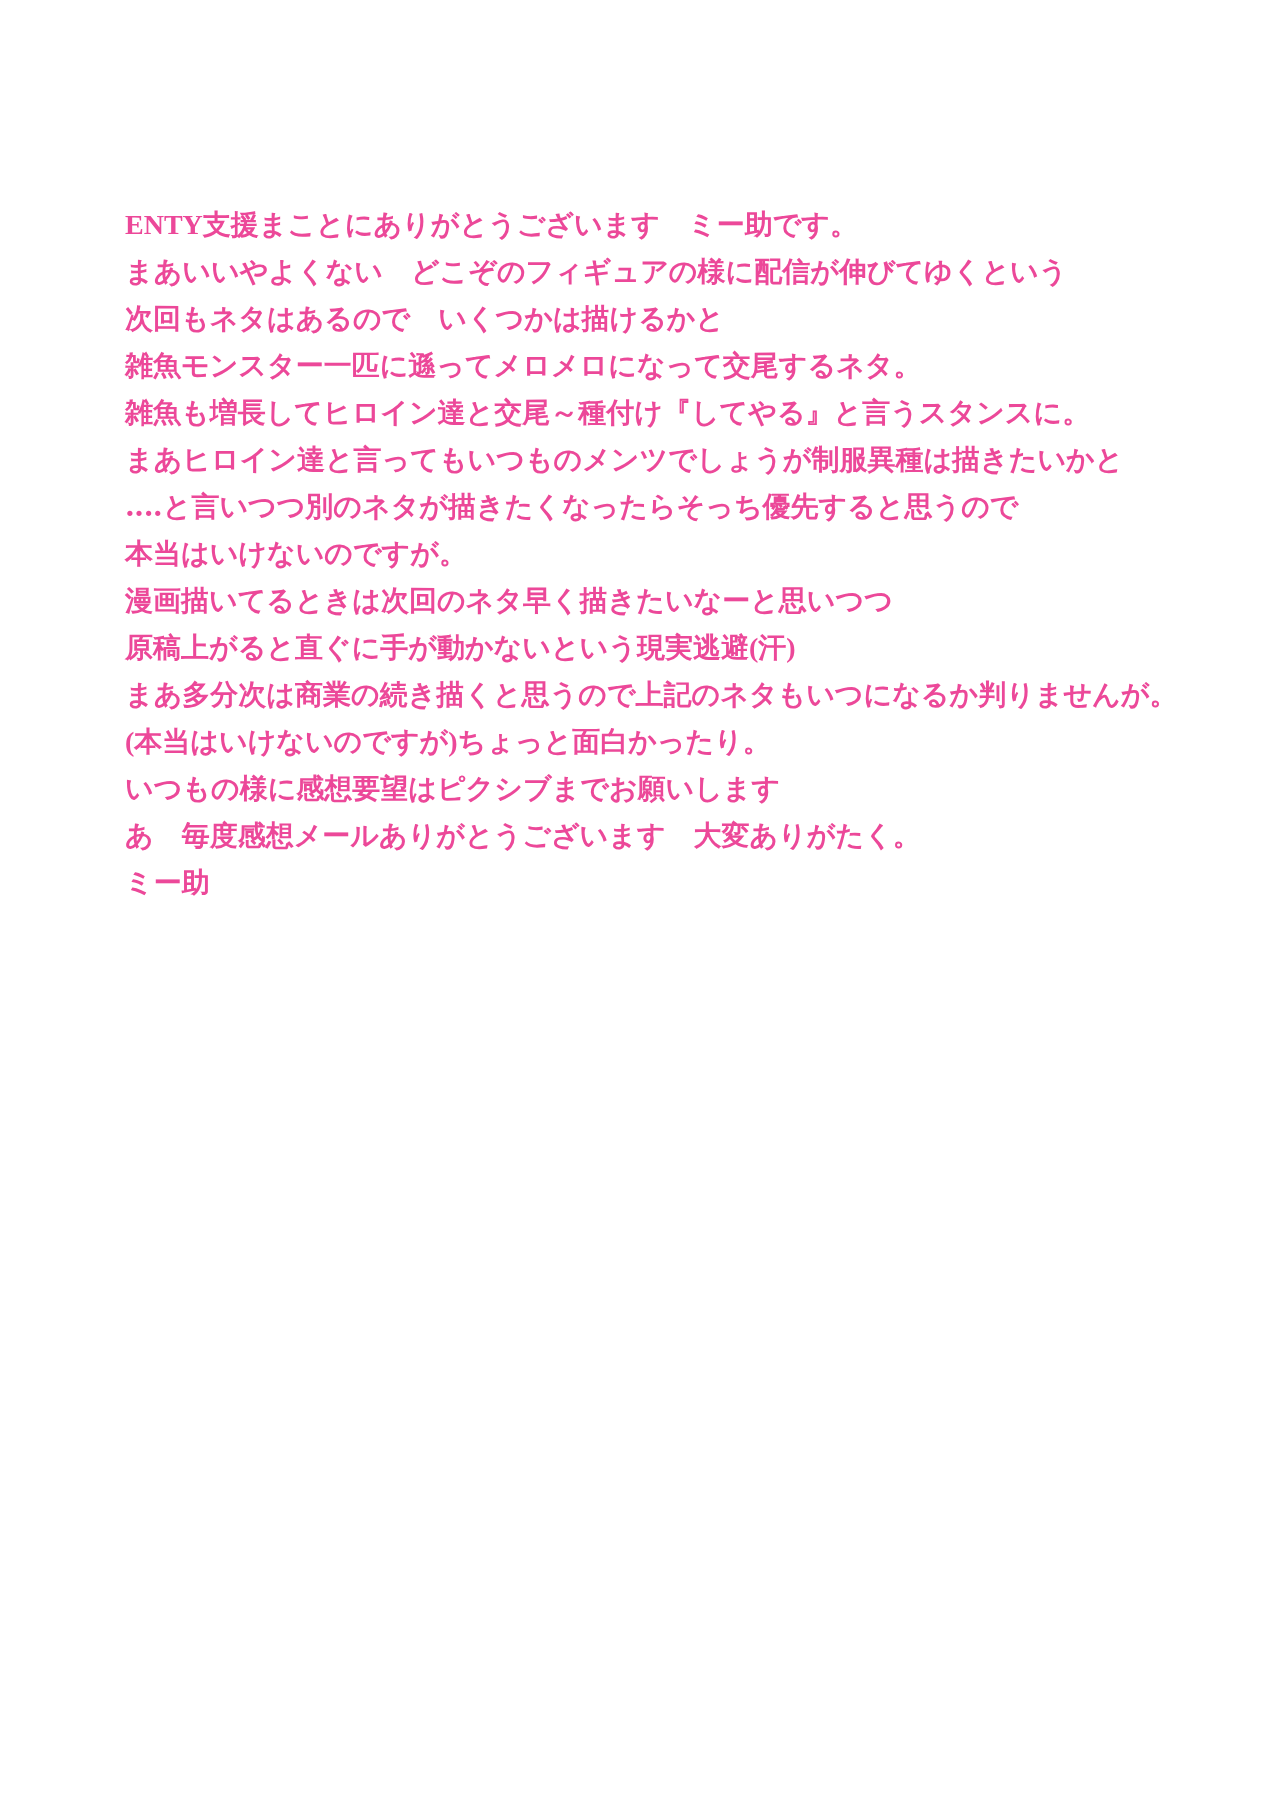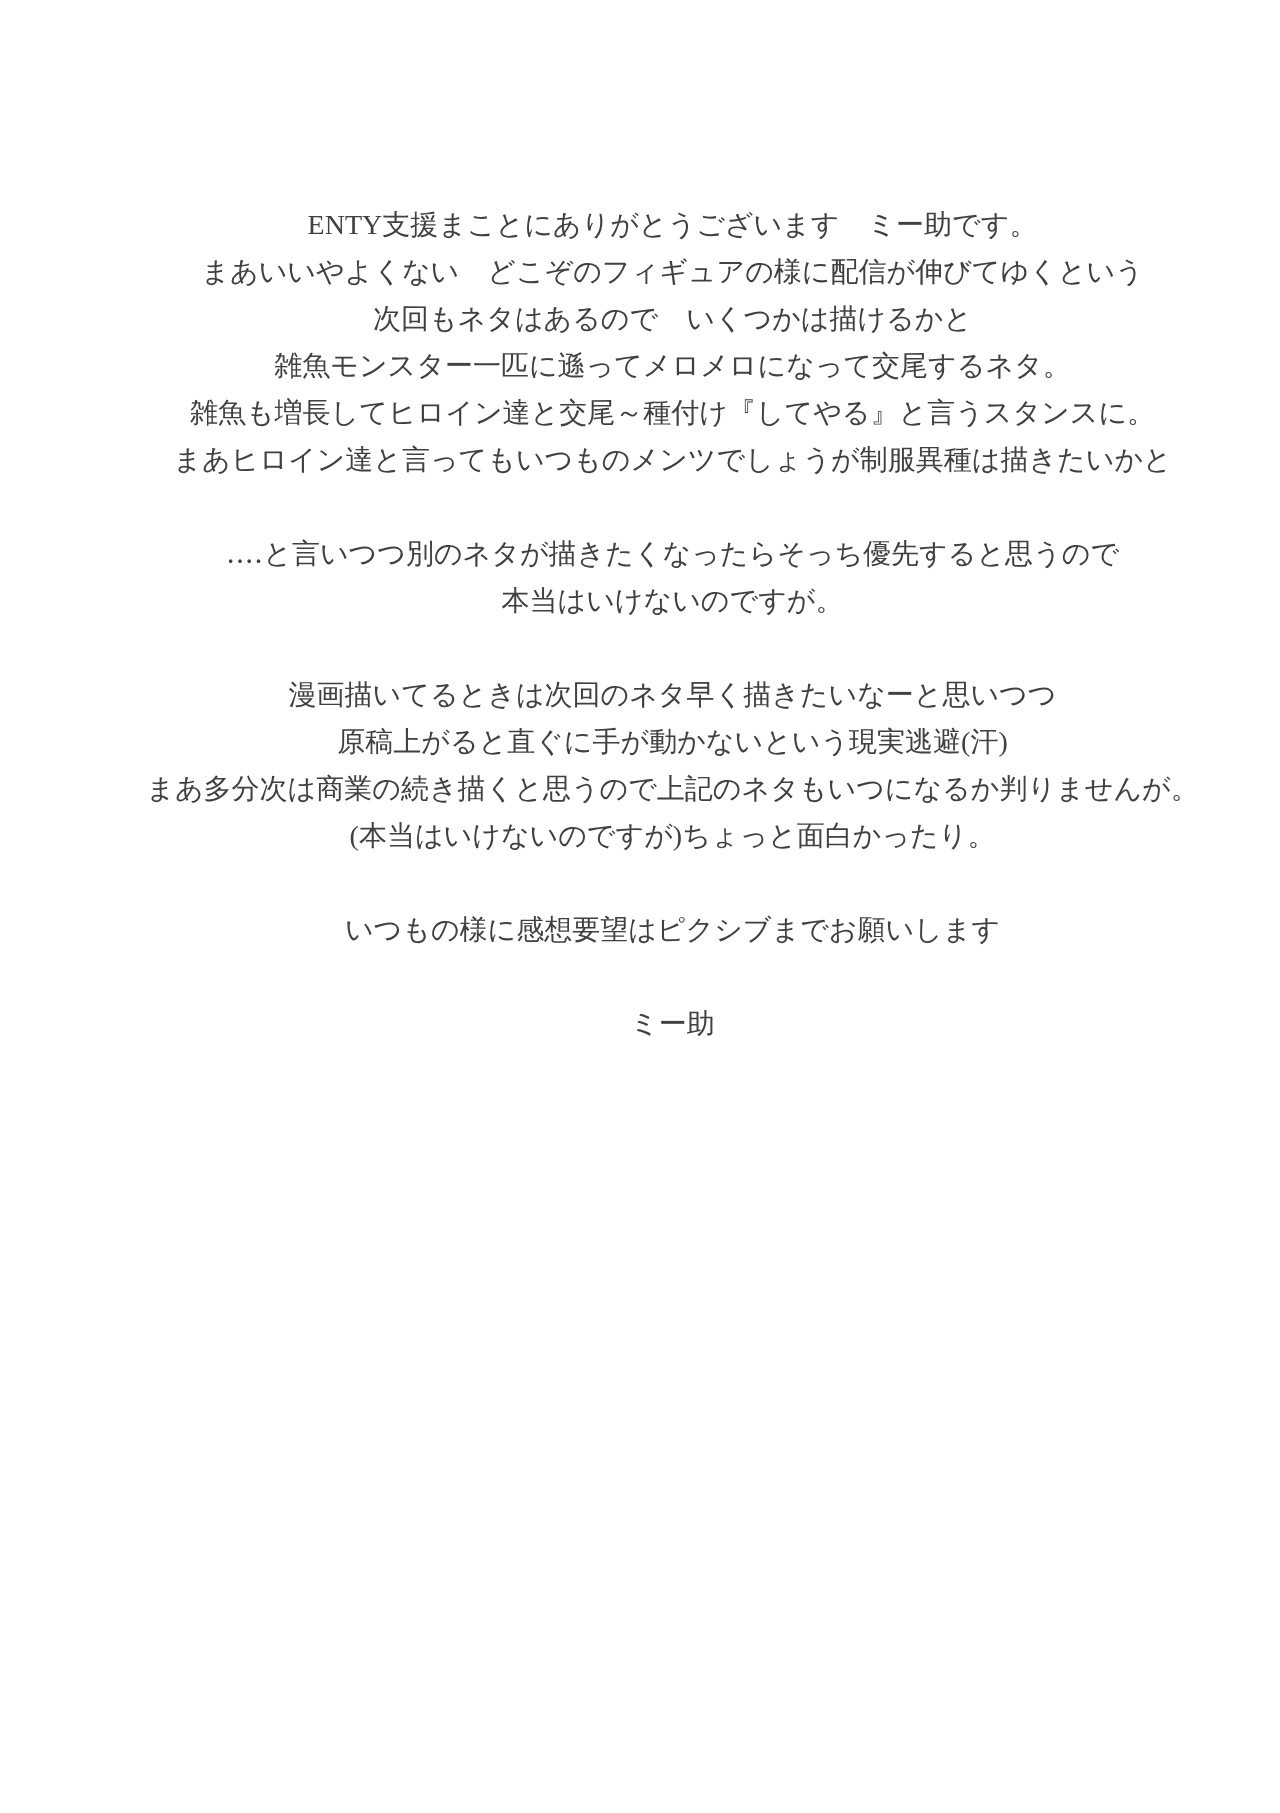--- a/index.html
+++ b/index.html
@@ -13,32 +13,30 @@
     height: 1813px;
     background: #ffffff;
     overflow: hidden;
     font-family: "Liberation Serif", "DejaVu Serif", serif;
   }
   .text-block {
     position: absolute;
     left: 125px;
     top: 201px;
     right: 60px;
-    color: #404040;
+    color: #ec4899;
     font-size: 28px;
-    font-weight: 400;
+    font-weight: 700;
     letter-spacing: 0px;
-    text-align: center;
   }
   .para {
     margin: 0;
     padding: 0;
   }
   .para + .para {
-    margin-top: 47px; 
   }
   .line {
     height: 47px;
     line-height: 47px;
     white-space: pre;
   }
 </style>
 </head>
 <body>
 
@@ -61,20 +59,21 @@
 
     <div class="para">
       <div class="line">漫画描いてるときは次回のネタ早く描きたいなーと思いつつ</div>
       <div class="line">原稿上がると直ぐに手が動かないという現実逃避(汗)</div>
       <div class="line">まあ多分次は商業の続き描くと思うので上記のネタもいつになるか判りませんが。</div>
       <div class="line">(本当はいけないのですが)ちょっと面白かったり。</div>
     </div>
 
     <div class="para">
       <div class="line">いつもの様に感想要望はピクシブまでお願いします</div>
+      <div class="line">あ　毎度感想メールありがとうございます　大変ありがたく。</div>
     </div>
 
     <div class="para">
       <div class="line">ミー助</div>
     </div>
 
   </div>
 </div>
 
 </body></html>

